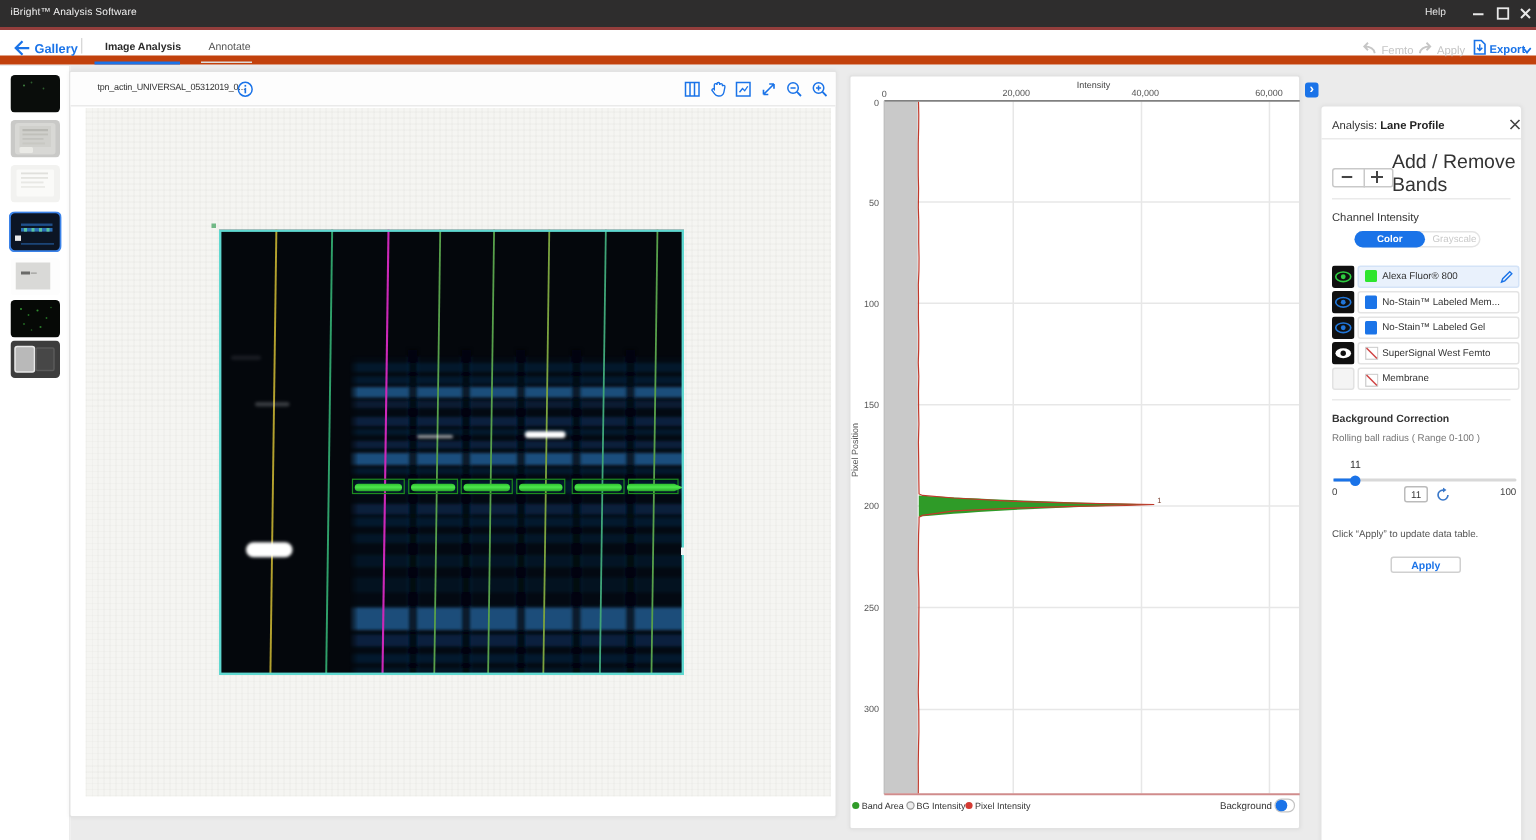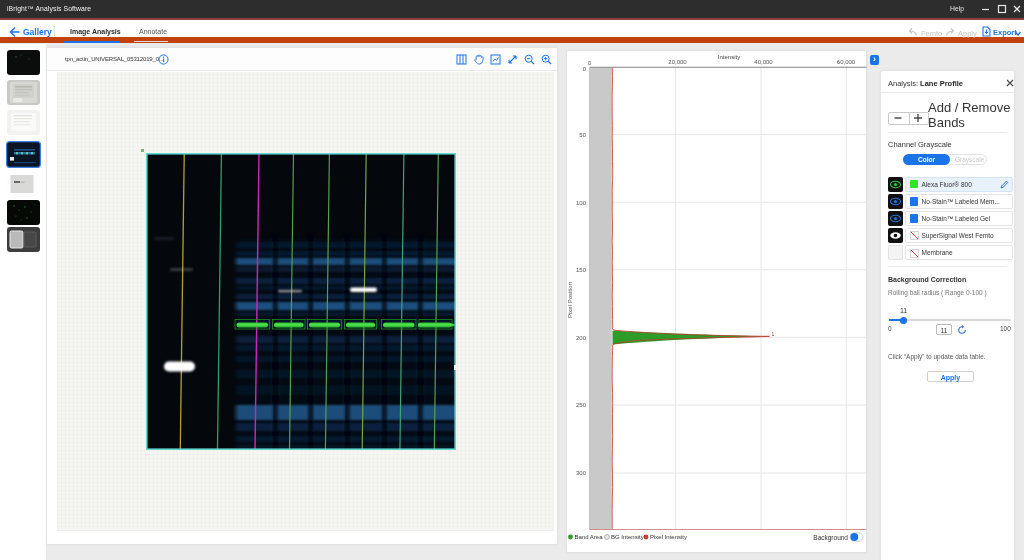--- a/index.html
+++ b/index.html
@@ -334,21 +334,21 @@
     <div class="abs" style="left:7px;top:40.5px;width:41px;height:13px;border:1px solid #c9c9c9;border-radius:2px;background:#fff;"></div>
     <div class="abs" style="left:27.5px;top:40.5px;width:1px;height:13px;background:#c9c9c9;"></div>
     <svg class="abs" style="left:12px;top:46px" width="10" height="2">
       <rect x="1.5" y="0.3" width="7" height="1.4" fill="#444"></rect>
     </svg>
     <svg class="abs" style="left:32px;top:42px" width="10" height="10" viewBox="0 0 10 10">
       <path d="M5 1 V9 M1 5 H9" stroke="#444" stroke-width="1.3"></path>
     </svg>
     <div class="abs" style="left:7px;top:61px;width:119px;height:1px;background:#eaeaea;"></div>
 
-    <span class="abs" style="left:7px;top:68.5px;font-size:7.5px;color:#333;">Channel Grayscale</span>
+    <span class="abs" style="left:7px;top:68.5px;font-size:7.5px;color:#333;">Channel Intensity</span>
     <div class="abs" style="left:22px;top:82.5px;width:84px;height:11px;border:1px solid #e4e4e4;border-radius:6px;background:#fff;"></div>
     <div class="abs" style="left:22px;top:82.5px;width:47px;height:11px;border-radius:6px;background:#1a73e8;color:#fff;font-size:6.5px;font-weight:bold;text-align:center;line-height:11px;">Color</div>
     <span class="abs" style="left:74px;top:85px;font-size:6.5px;color:#c9c9c9;">Grayscale</span>
 
     <svg class="abs" style="left:7px;top:105.5px" width="15" height="15">
       <rect width="15" height="15" rx="2" fill="#101010"></rect>
       <ellipse cx="7.5" cy="7.5" rx="5" ry="3.2" fill="none" stroke="#2ecc40" stroke-width="1.1"></ellipse>
       <circle cx="7.5" cy="7.5" r="1.6" fill="#2ecc40"></circle>
     </svg>
     <div class="abs" style="left:24px;top:105.5px;width:107.5px;height:15px;background:#e9f1fc;border:1px solid #d4e3f7;border-radius:2px;"></div>

